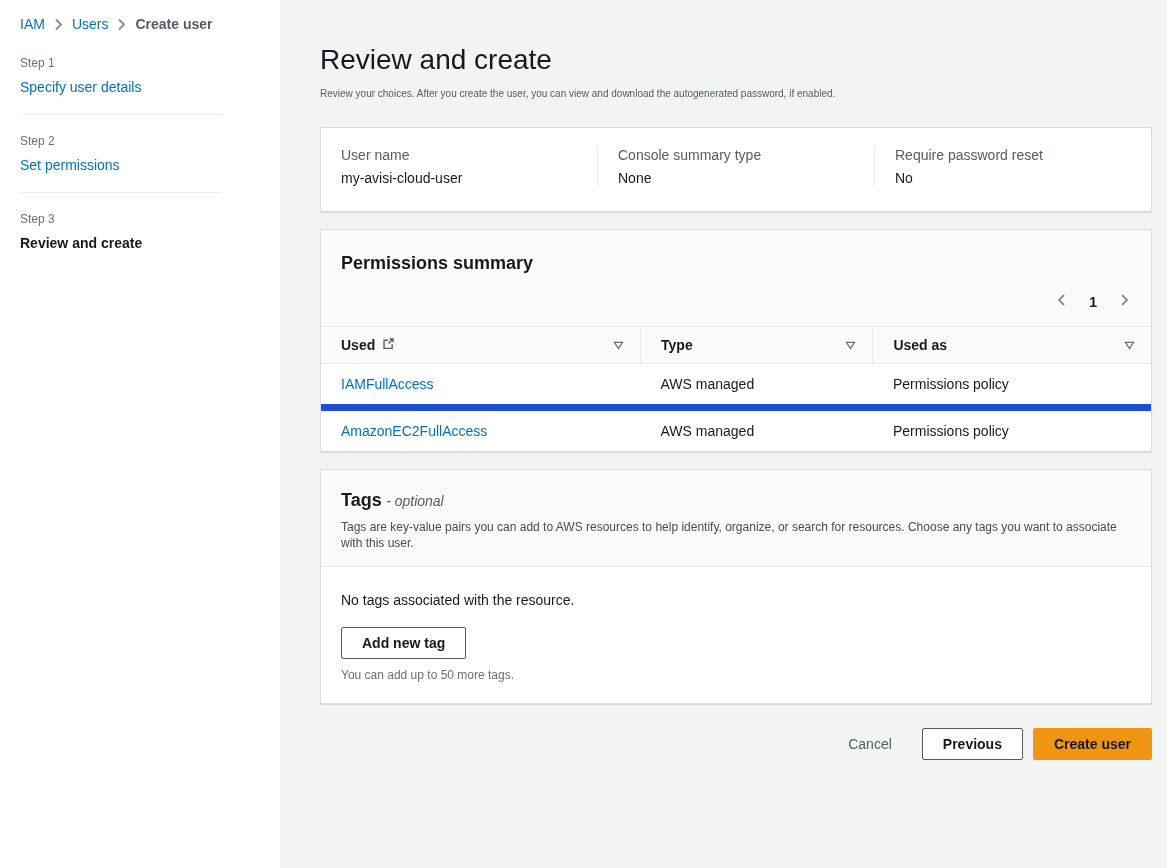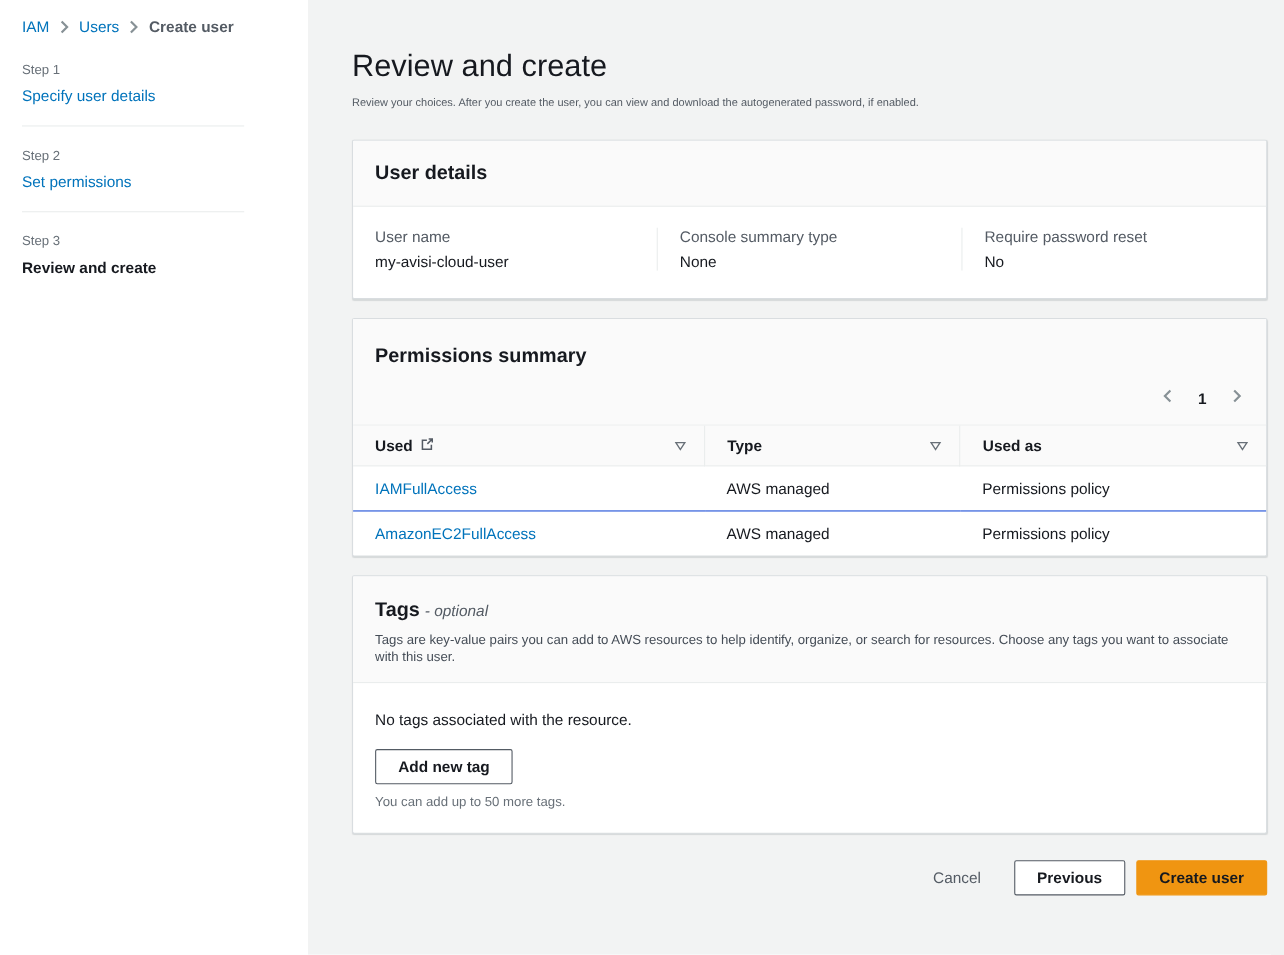--- a/index.html
+++ b/index.html
@@ -72,21 +72,21 @@
     border-bottom: 1px solid #eaeded;
     padding: 10px 16px 10px 20px;
     font-size: 14px; font-weight: 700; color: #16191f;
     text-align: left;
   }
   .perm-table th.sep { border-right: 1px solid #eaeded; }
   .th-inner { display: flex; align-items: center; justify-content: space-between; }
   .th-left { display: inline-flex; align-items: center; gap: 7px; }
   .sort-icon { cursor: pointer; display: inline-flex; margin-left: 8px; }
   .perm-table td { padding: 12px 20px; font-size: 14px; color: #16191f; }
-  .perm-table tbody tr + tr td { border-top: 1px solid #1d4ed8; margin-left: 20px; }
+  .perm-table tbody tr + tr td { border-top: 7px solid #1d4ed8; margin-left: 20px; }
   .perm-table a { color: #0073bb; text-decoration: none; cursor: pointer; }
   .col-name { width: 38.5%; } .col-type { width: 28%; } .col-used { width: 33.5%; }
 
   
   .tags-header { background: #fafafa; border-bottom: 1px solid #eaeded; padding: 20px 20px 15px 20px; }
   .tags-optional { font-size: 14px; font-style: italic; font-weight: 400; color: #545b64; }
   .tags-desc { font-size: 12px; color: #444c56; margin: 8px 0 0 0; line-height: 16px; max-width: 830px; }
   .tags-body { padding: 25px 20px 21px 20px; }
   .tags-empty { font-size: 14px; color: #16191f; margin: 0 0 19px 0; }
   .tags-note { font-size: 12px; color: #687078; margin: 9px 0 0 0; }
@@ -148,23 +148,20 @@
         <div class="step-title current">Review and create</div>
       </div>
     </div>
   </aside>
 
   <main class="main">
     <h1 class="page-title">Review and create</h1>
     <p class="page-desc">Review your choices. After you create the user, you can view and download the autogenerated password, if enabled.</p>
 
     <section class="card">
-      <div class="card-header">
-        <h2 class="card-title">User details</h2>
-      </div>
       <div class="ud-body">
         <div class="ud-col">
           <div class="ud-label">User name</div>
           <div class="ud-value">my-avisi-cloud-user</div>
         </div>
         <div class="ud-col">
           <div class="ud-label">Console summary type</div>
           <div class="ud-value">None</div>
         </div>
         <div class="ud-col">

